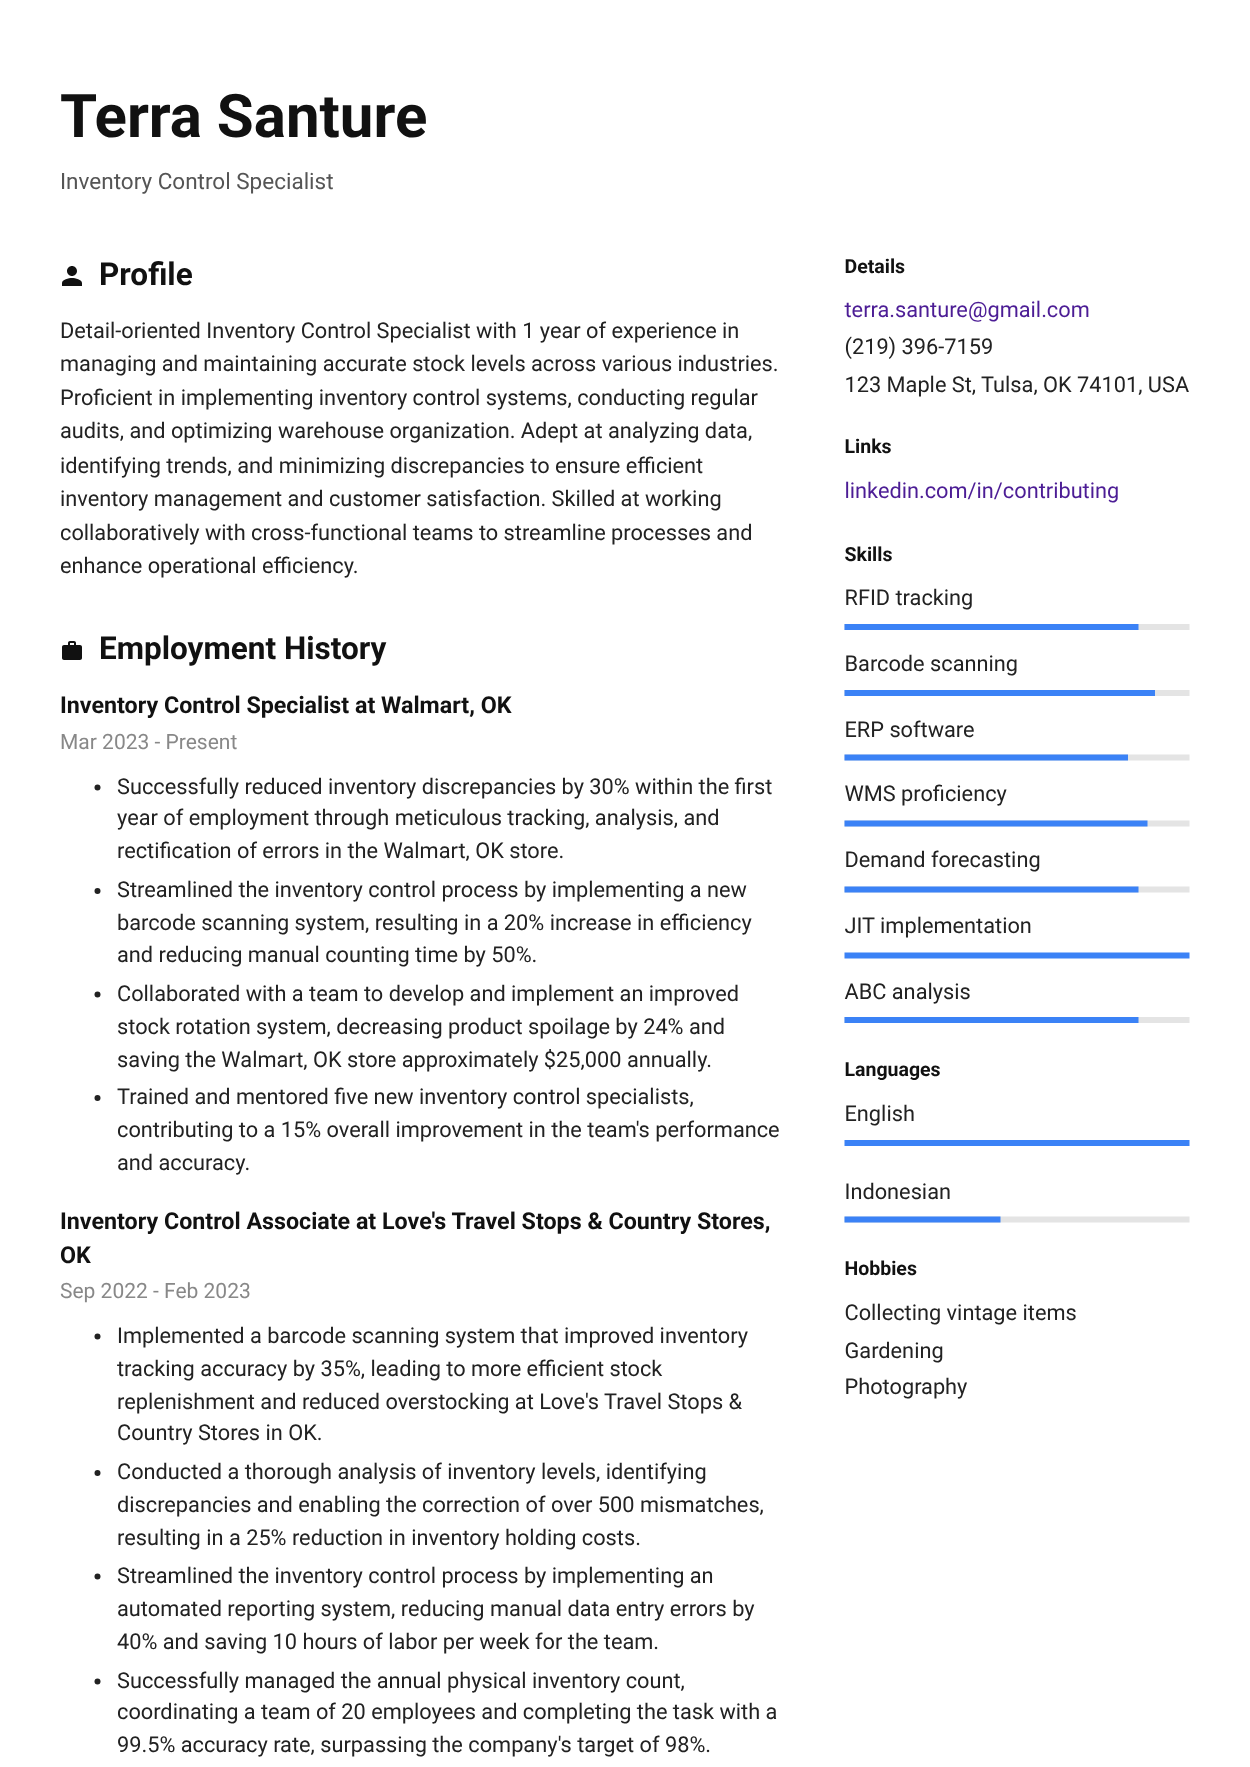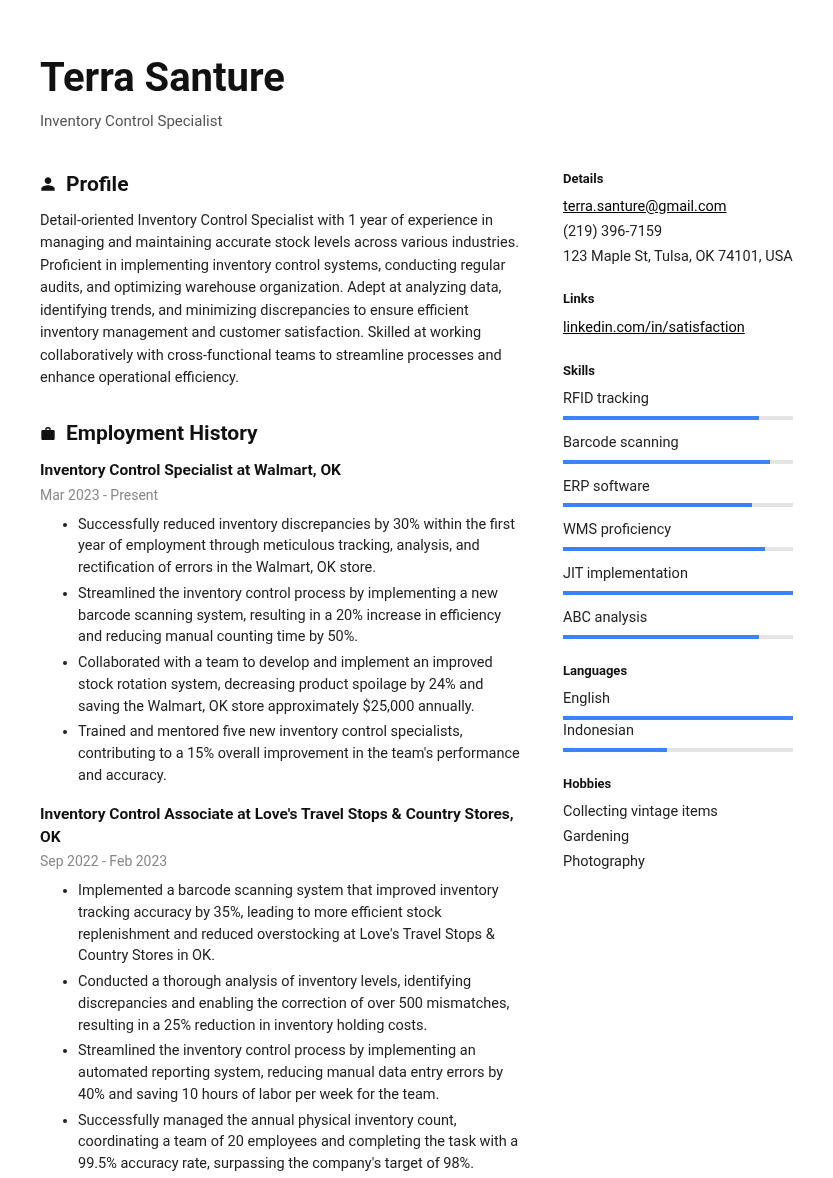--- a/index.html
+++ b/index.html
@@ -81,41 +81,40 @@
     font-weight: 700;
     color: #111;
     margin-bottom: 8px;
   }
   .side-item {
     font-size: 14.5px;
     color: #222;
     margin-bottom: 3px;
   }
   .link {
-    color: #000000;
-    text-decoration: underline;
+    color: #4c1d95;
     cursor: pointer;
   }
   .skill { margin-bottom: 12px; }
   .skill-name {
     font-size: 14.5px;
     color: #222;
     margin-bottom: 6px;
   }
   .bar {
     width: 100%;
     height: 4px;
     background: #e4e4e4;
     position: relative;
   }
   .bar-fill {
     height: 100%;
     background: #3b82f6;
   }
-  .lang { margin-bottom: 0; }
+  .lang { margin-bottom: 20px; }
   .hobby-item {
     font-size: 14.5px;
     color: #222;
     margin-bottom: 3px;
   }
 </style>
 </head>
 <body>
 
 <div class="header">
@@ -177,21 +176,21 @@
 
     <div class="side-section">
       <div class="side-title">Details</div>
       <div class="side-item"><span class="link">terra.santure@gmail.com</span></div>
       <div class="side-item">(219) 396-7159</div>
       <div class="side-item">123 Maple St, Tulsa, OK 74101, USA</div>
     </div>
 
     <div class="side-section">
       <div class="side-title">Links</div>
-      <div class="side-item"><span class="link">linkedin.com/in/satisfaction</span></div>
+      <div class="side-item"><span class="link">linkedin.com/in/contributing</span></div>
     </div>
 
     <div class="side-section">
       <div class="side-title">Skills</div>
       <div id="skills-container">
           <div class="skill">
             <div class="skill-name">RFID tracking</div>
             <div class="bar">
               <div class="bar-fill" style="width: 85%;"></div>
             </div>
@@ -205,20 +204,26 @@
           <div class="skill">
             <div class="skill-name">ERP software</div>
             <div class="bar">
               <div class="bar-fill" style="width: 82%;"></div>
             </div>
           </div>
           <div class="skill">
             <div class="skill-name">WMS proficiency</div>
             <div class="bar">
               <div class="bar-fill" style="width: 88%;"></div>
+            </div>
+          </div>
+          <div class="skill">
+            <div class="skill-name">Demand forecasting</div>
+            <div class="bar">
+              <div class="bar-fill" style="width: 85%;"></div>
             </div>
           </div>
           <div class="skill">
             <div class="skill-name">JIT implementation</div>
             <div class="bar">
               <div class="bar-fill" style="width: 100%;"></div>
             </div>
           </div>
           <div class="skill">
             <div class="skill-name">ABC analysis</div>

